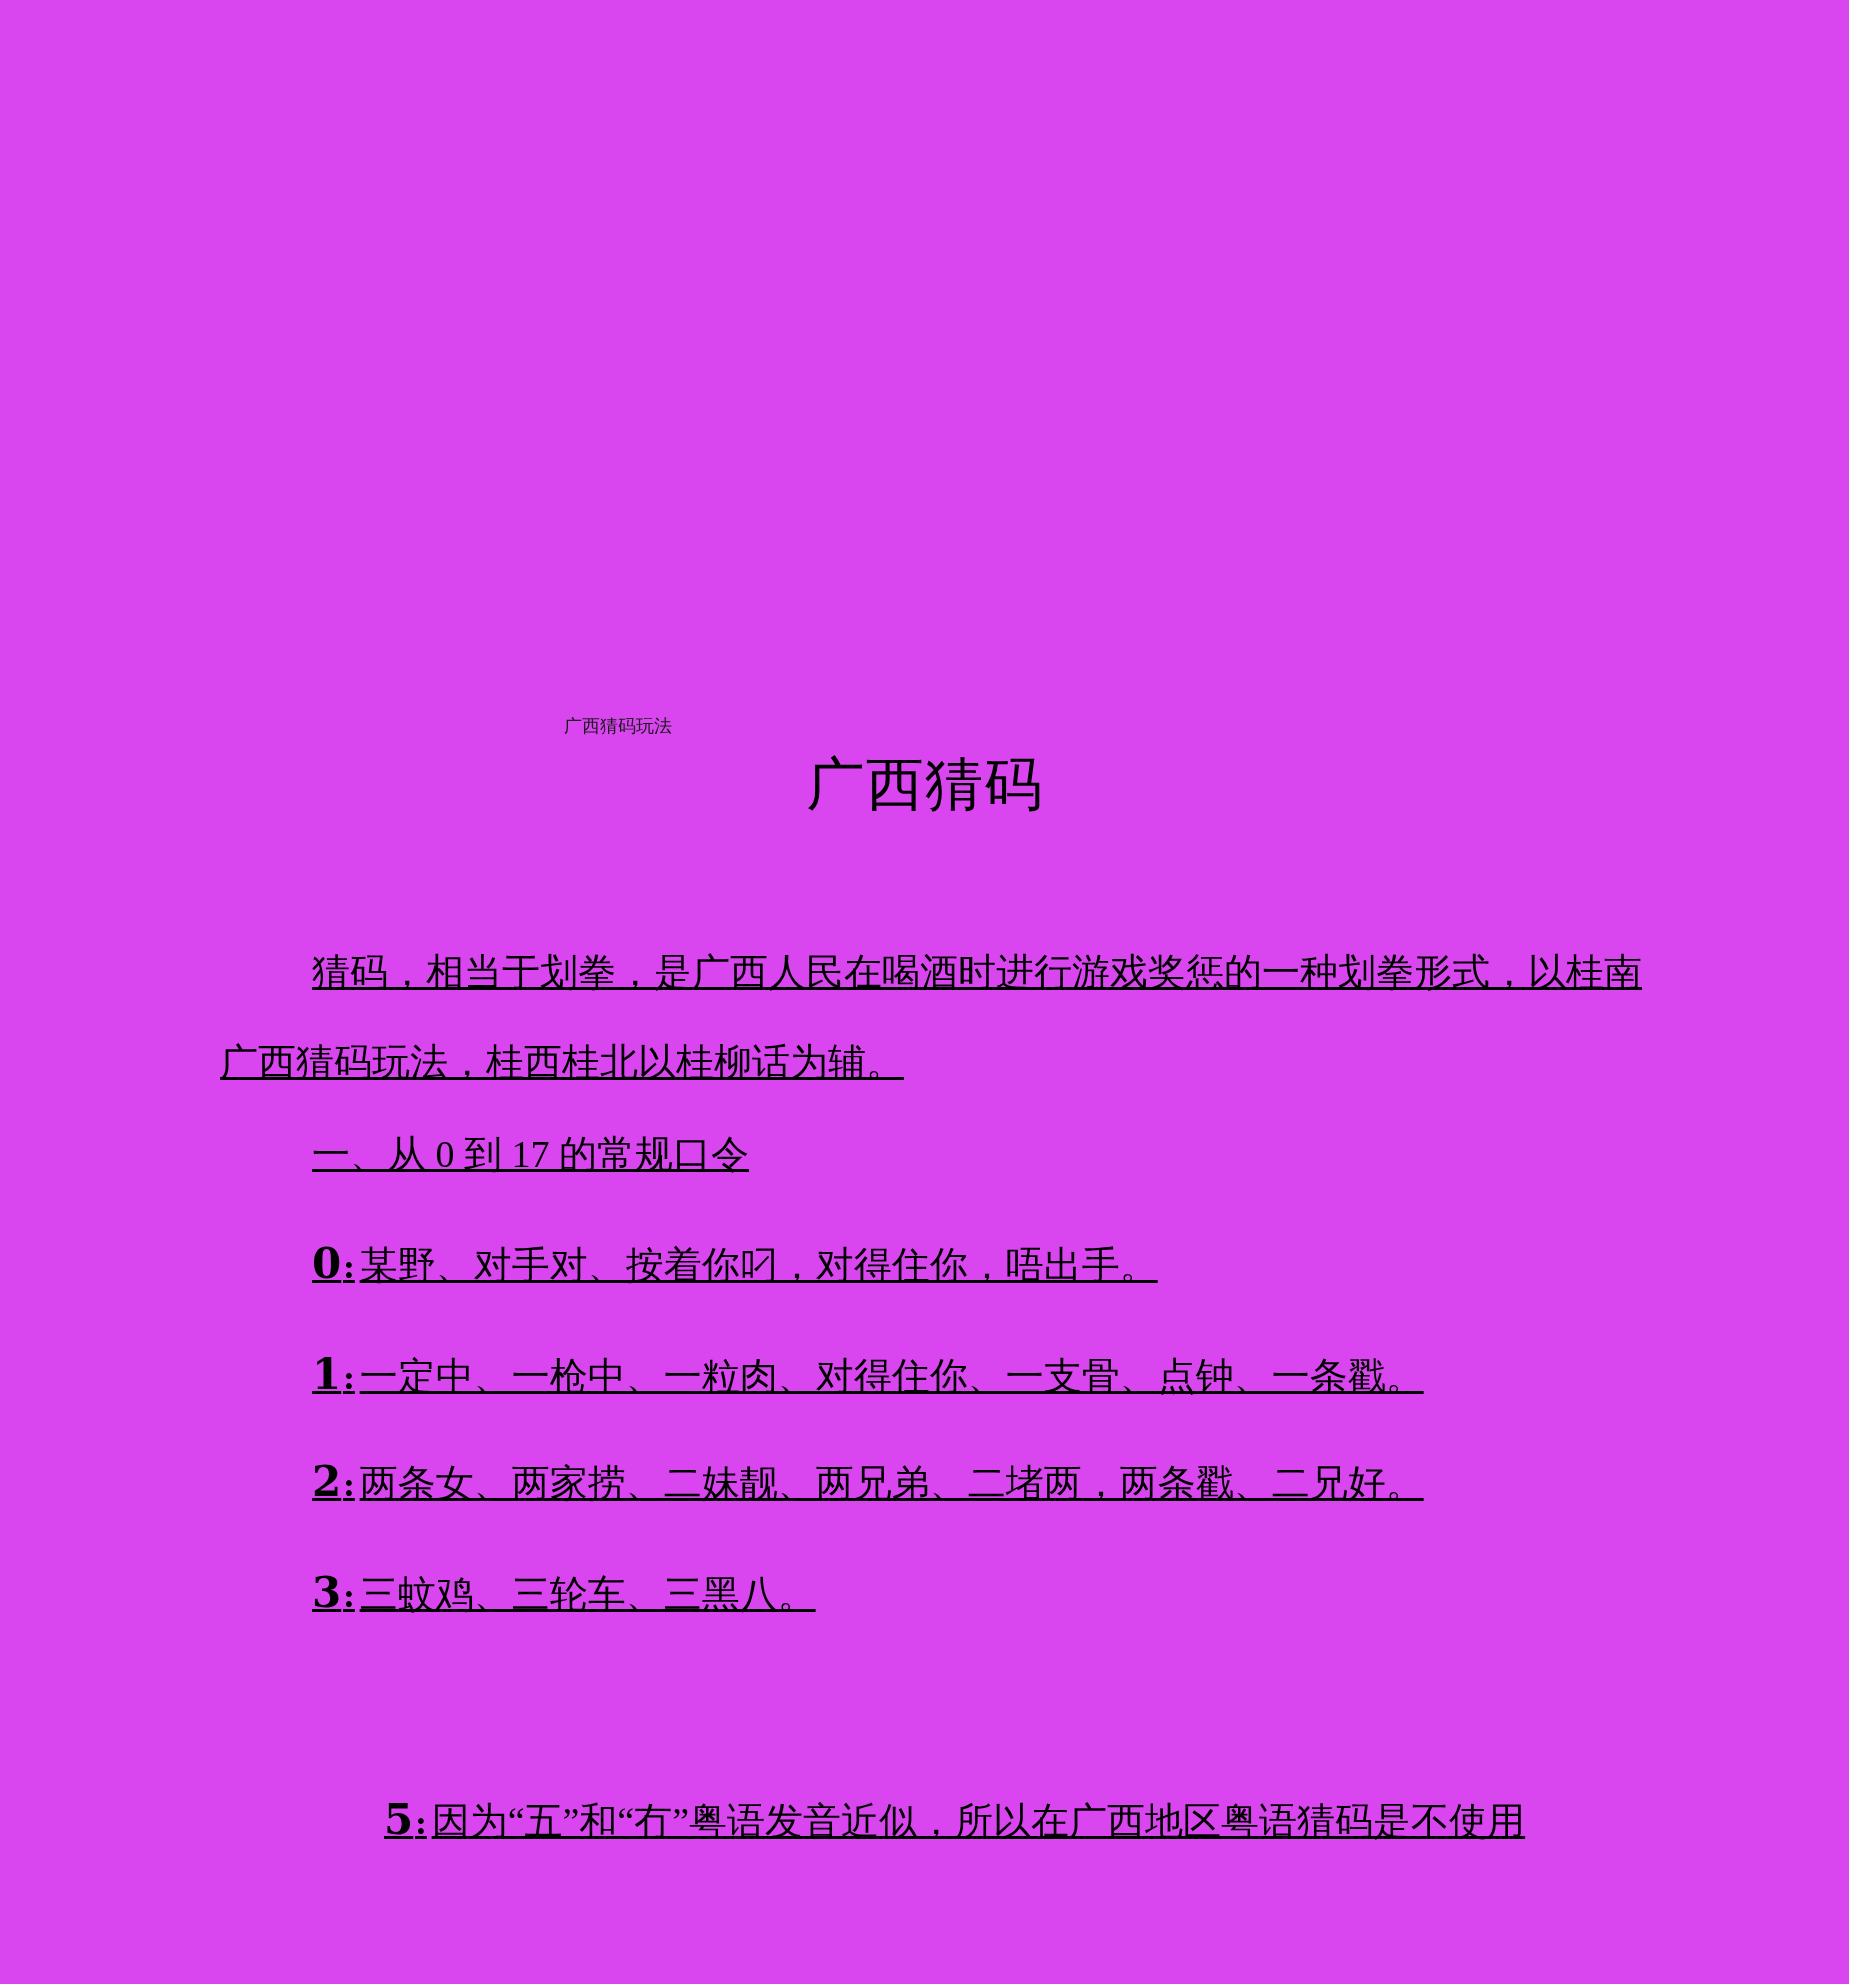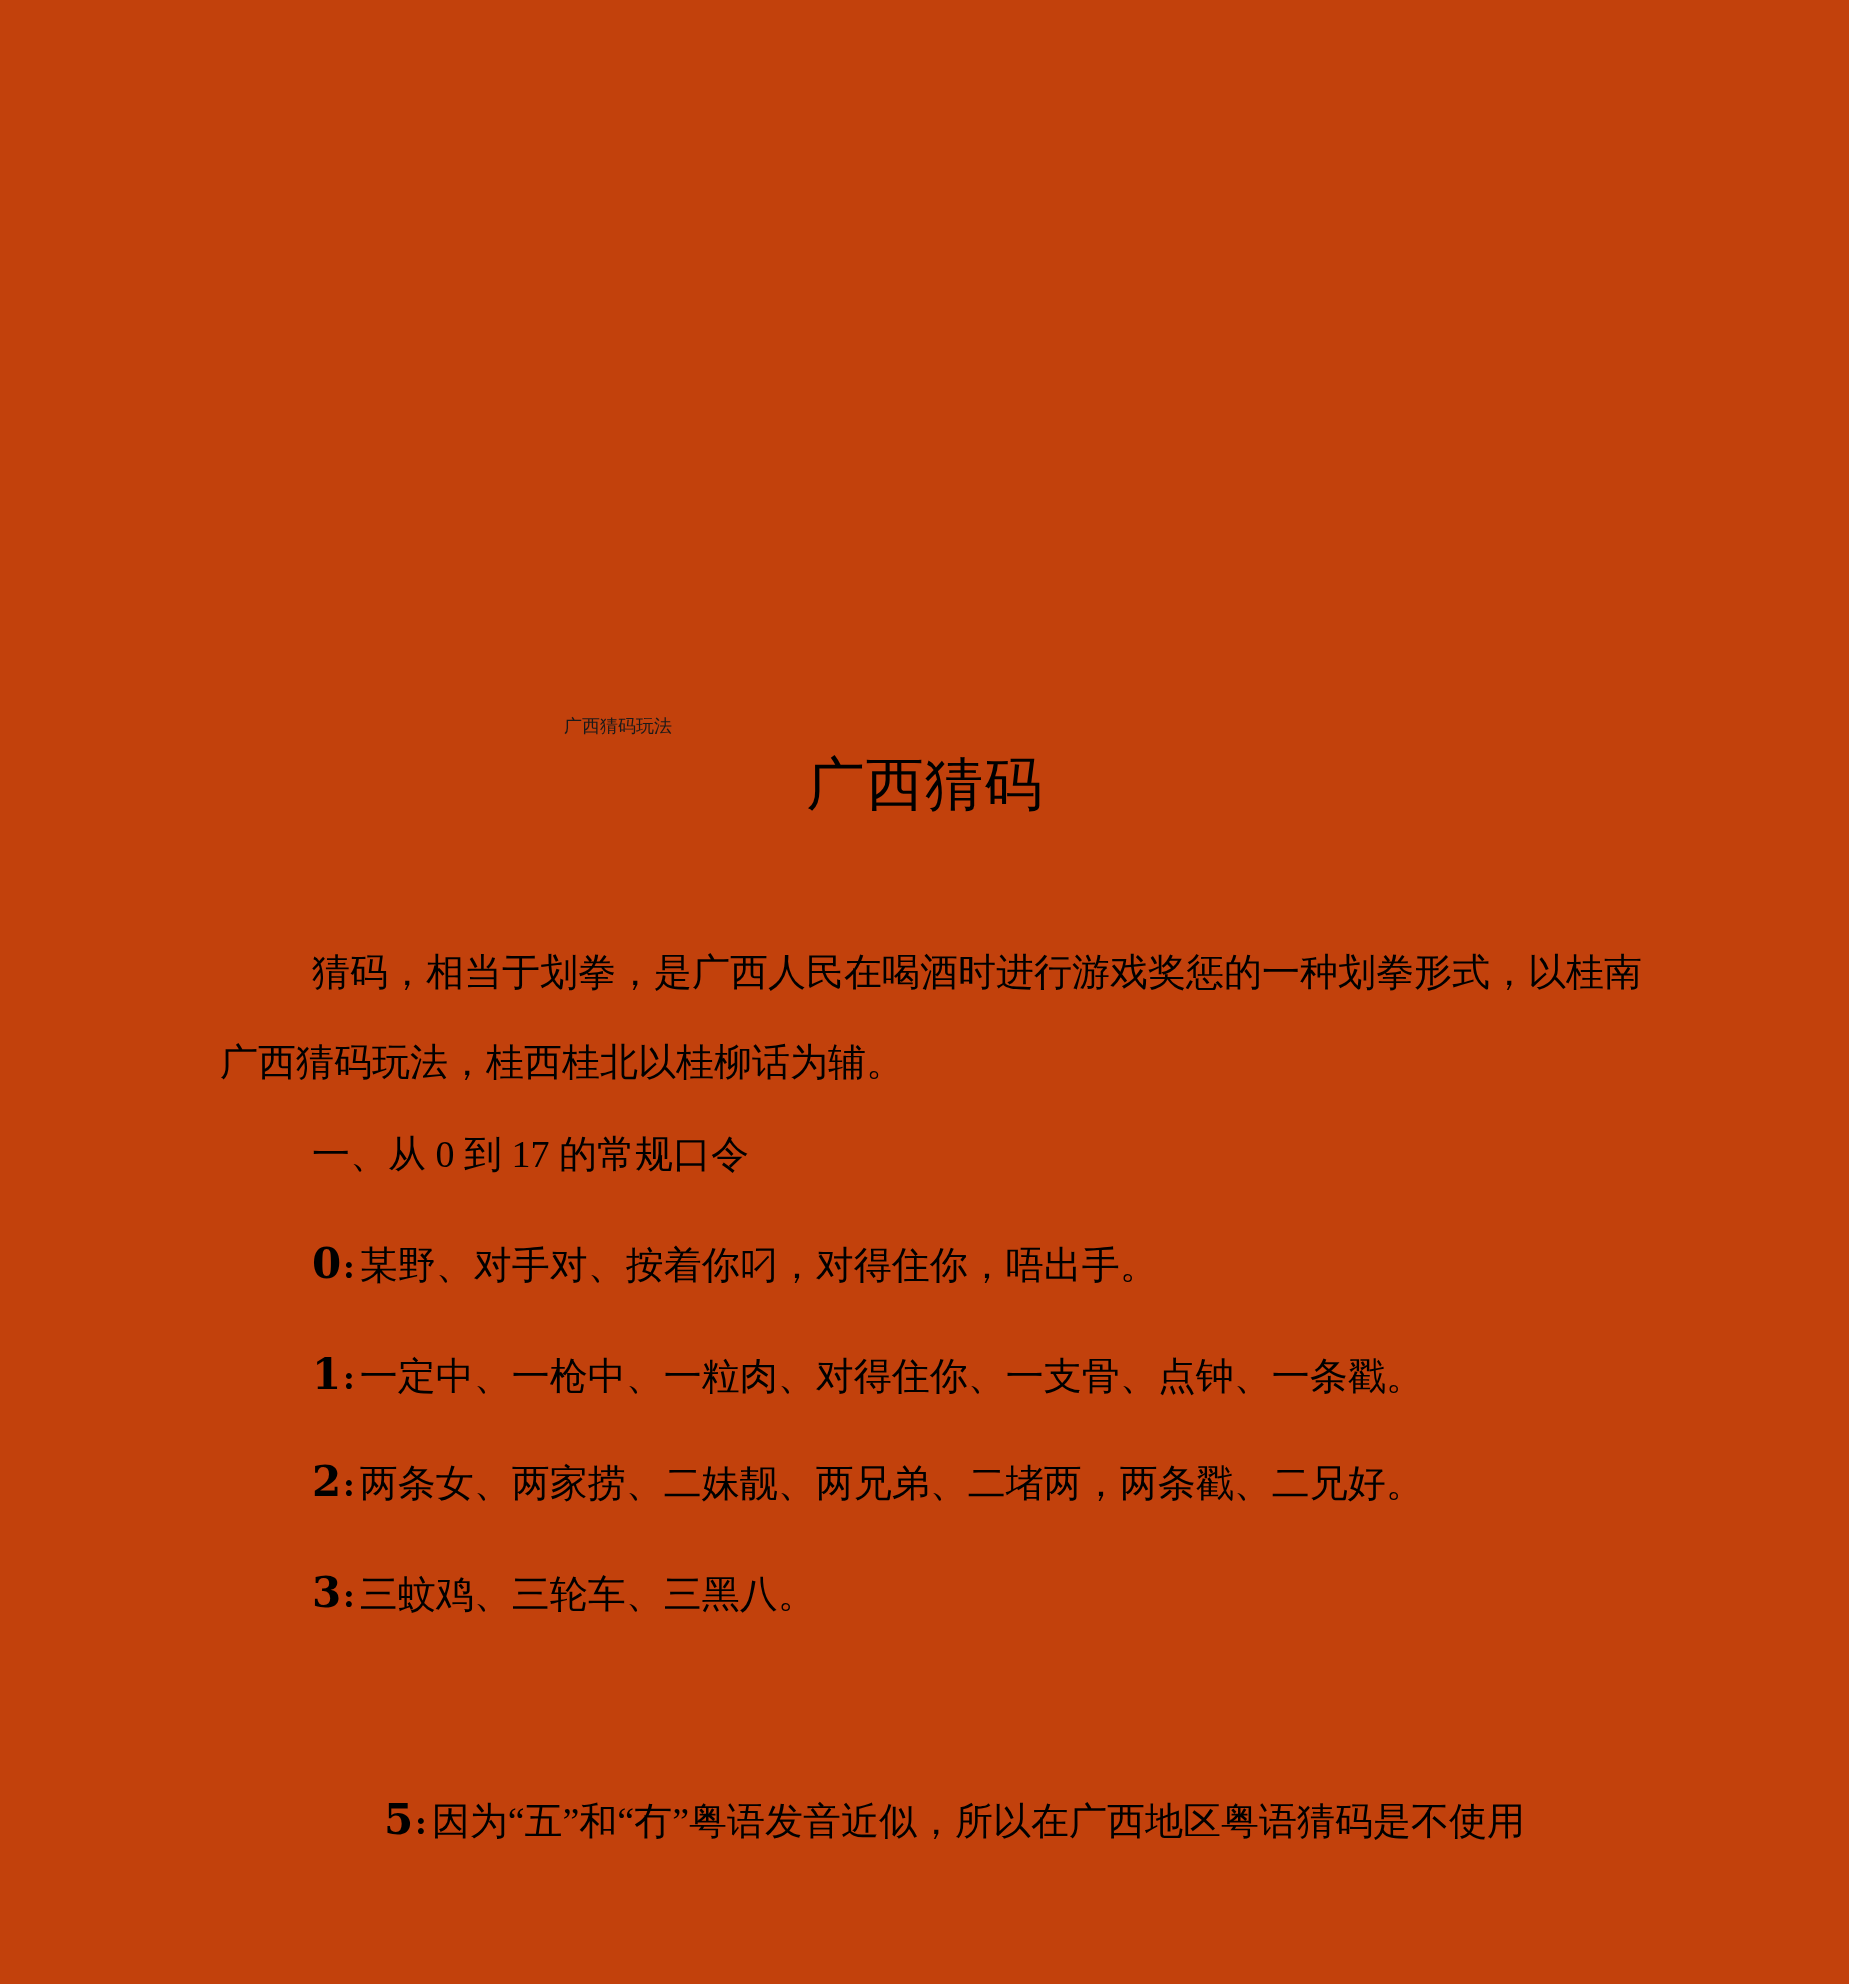--- a/index.html
+++ b/index.html
@@ -9,21 +9,21 @@
     background: #ffffff;
     position: relative;
     overflow: hidden;
     color: #000000;
     font-family: "Liberation Serif", "DejaVu Serif", serif;
   }
   .page {
     position: absolute;
     left: 0; top: 0;
     width: 1850px; height: 1985px;
-    background: #c2410c;
+    background: #d946ef;
   }
   .header-note {
     position: absolute;
     left: 564px;
     top: 716px;
     font-size: 18px;
     line-height: 20.5px;
     white-space: nowrap;
     color: #1a1a1a;
   }
@@ -38,20 +38,21 @@
     line-height: 63px;
     font-weight: 400;
     letter-spacing: 1.2px;
     white-space: nowrap;
   }
   .ln {
     position: absolute;
     white-space: nowrap;
     font-size: 38px;
     line-height: 42px;
+    text-decoration: underline;
   }
   .num {
     font-family: "DejaVu Serif", serif;
     font-weight: 700;
     font-size: 42px;
     line-height: 42px;
   }
   .sep {
     font-family: "DejaVu Serif", serif;
     font-weight: 700;

